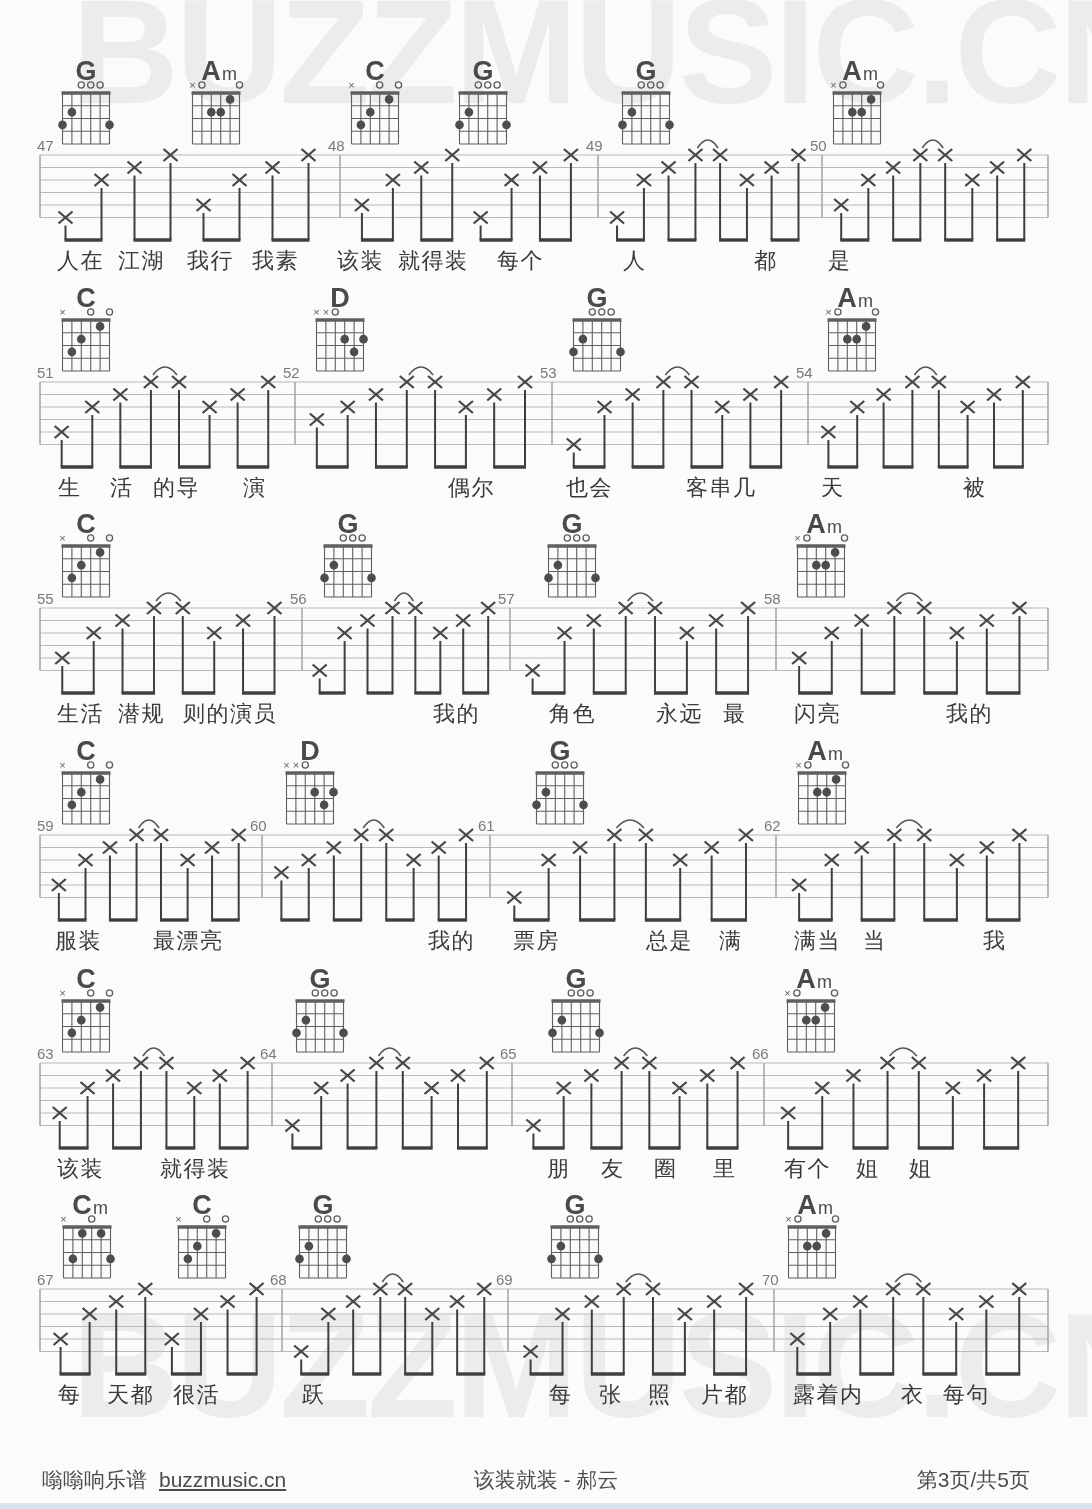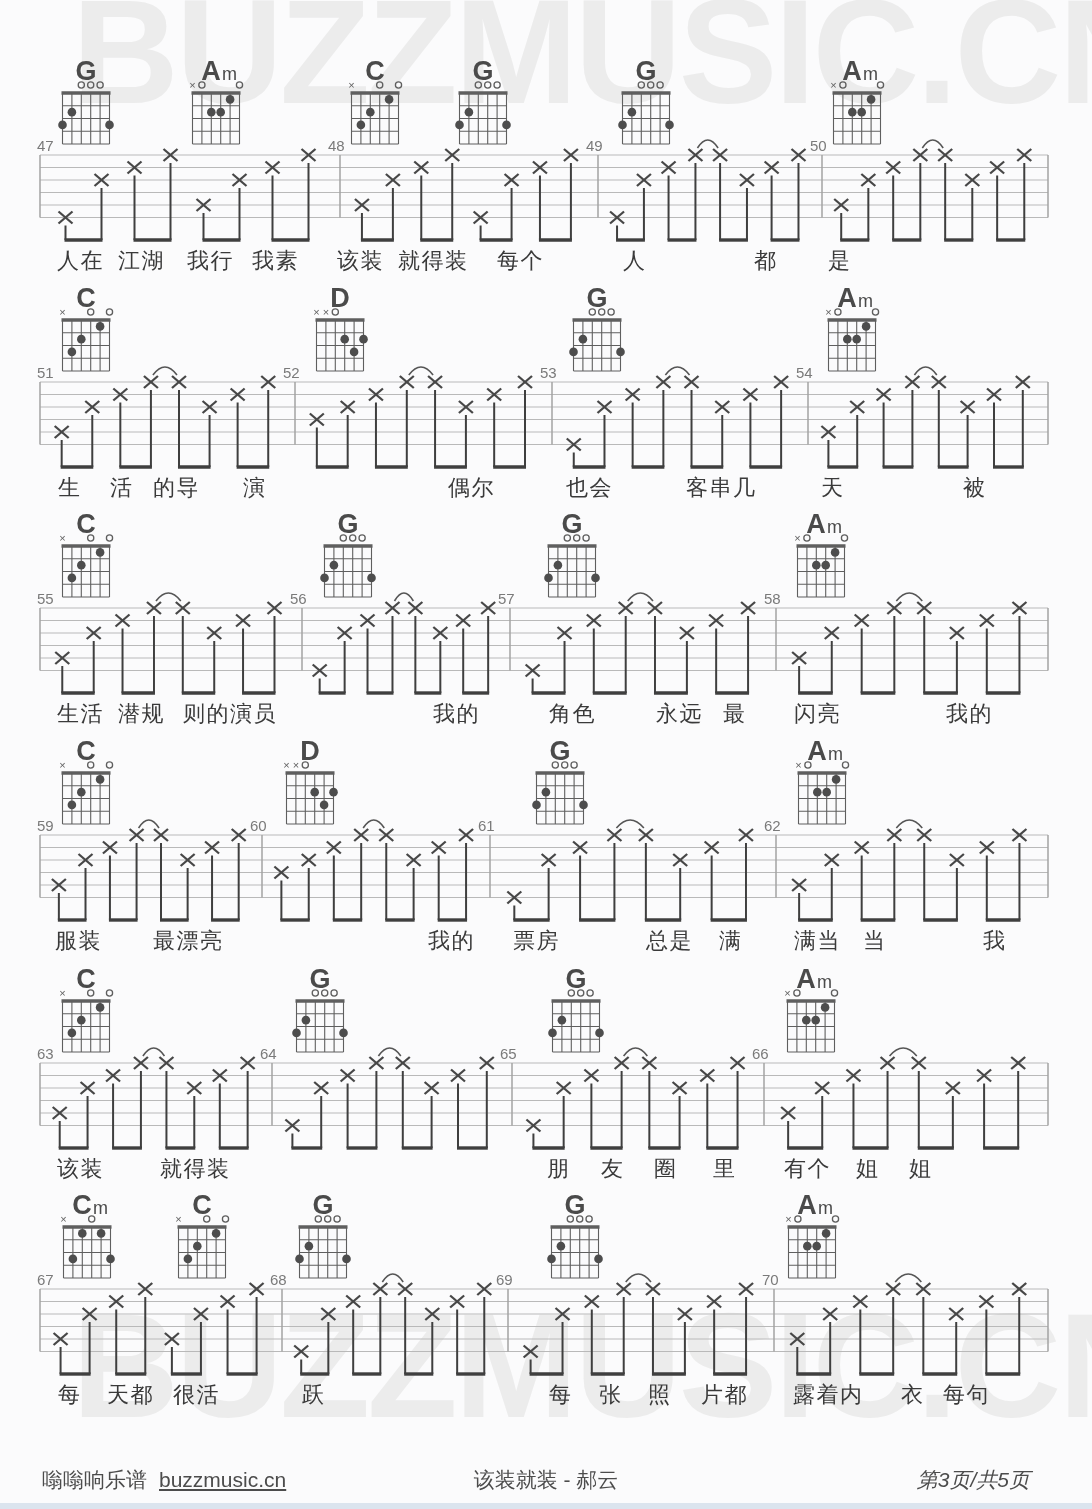--- a/index.html
+++ b/index.html
@@ -15,21 +15,21 @@
   .wm-top{top:-22px;}
   .wm-bottom{top:1292px;}
   #score{position:absolute;left:0;top:0;z-index:1;}
   .footer{
     position:absolute;left:0;top:1466px;width:100%;height:30px;z-index:2;
     font-size:21px;color:#4c4c4c;
   }
   .footer-left{position:absolute;left:42px;top:0;text-align:center;}
   .site-link{margin-left:12px;text-decoration:underline;color:#4c4c4c;cursor:pointer;}
   .footer-center{position:absolute;left:0;top:0;width:100%;text-align:center;}
-  .footer-right{position:absolute;right:62px;top:0;font-style:italic;}
+  .footer-right{position:absolute;right:62px;top:0;}
   .bottom-strip{position:absolute;left:0;top:1503px;width:100%;height:6px;background:#dbe4ee;z-index:3;}
 </style>
 </head>
 <body>
 
 <div class="page">
 
   <div class="watermark wm-top">BUZZMUSIC.CN</div>
   <div class="watermark wm-bottom">BUZZMUSIC.CN</div>
 

